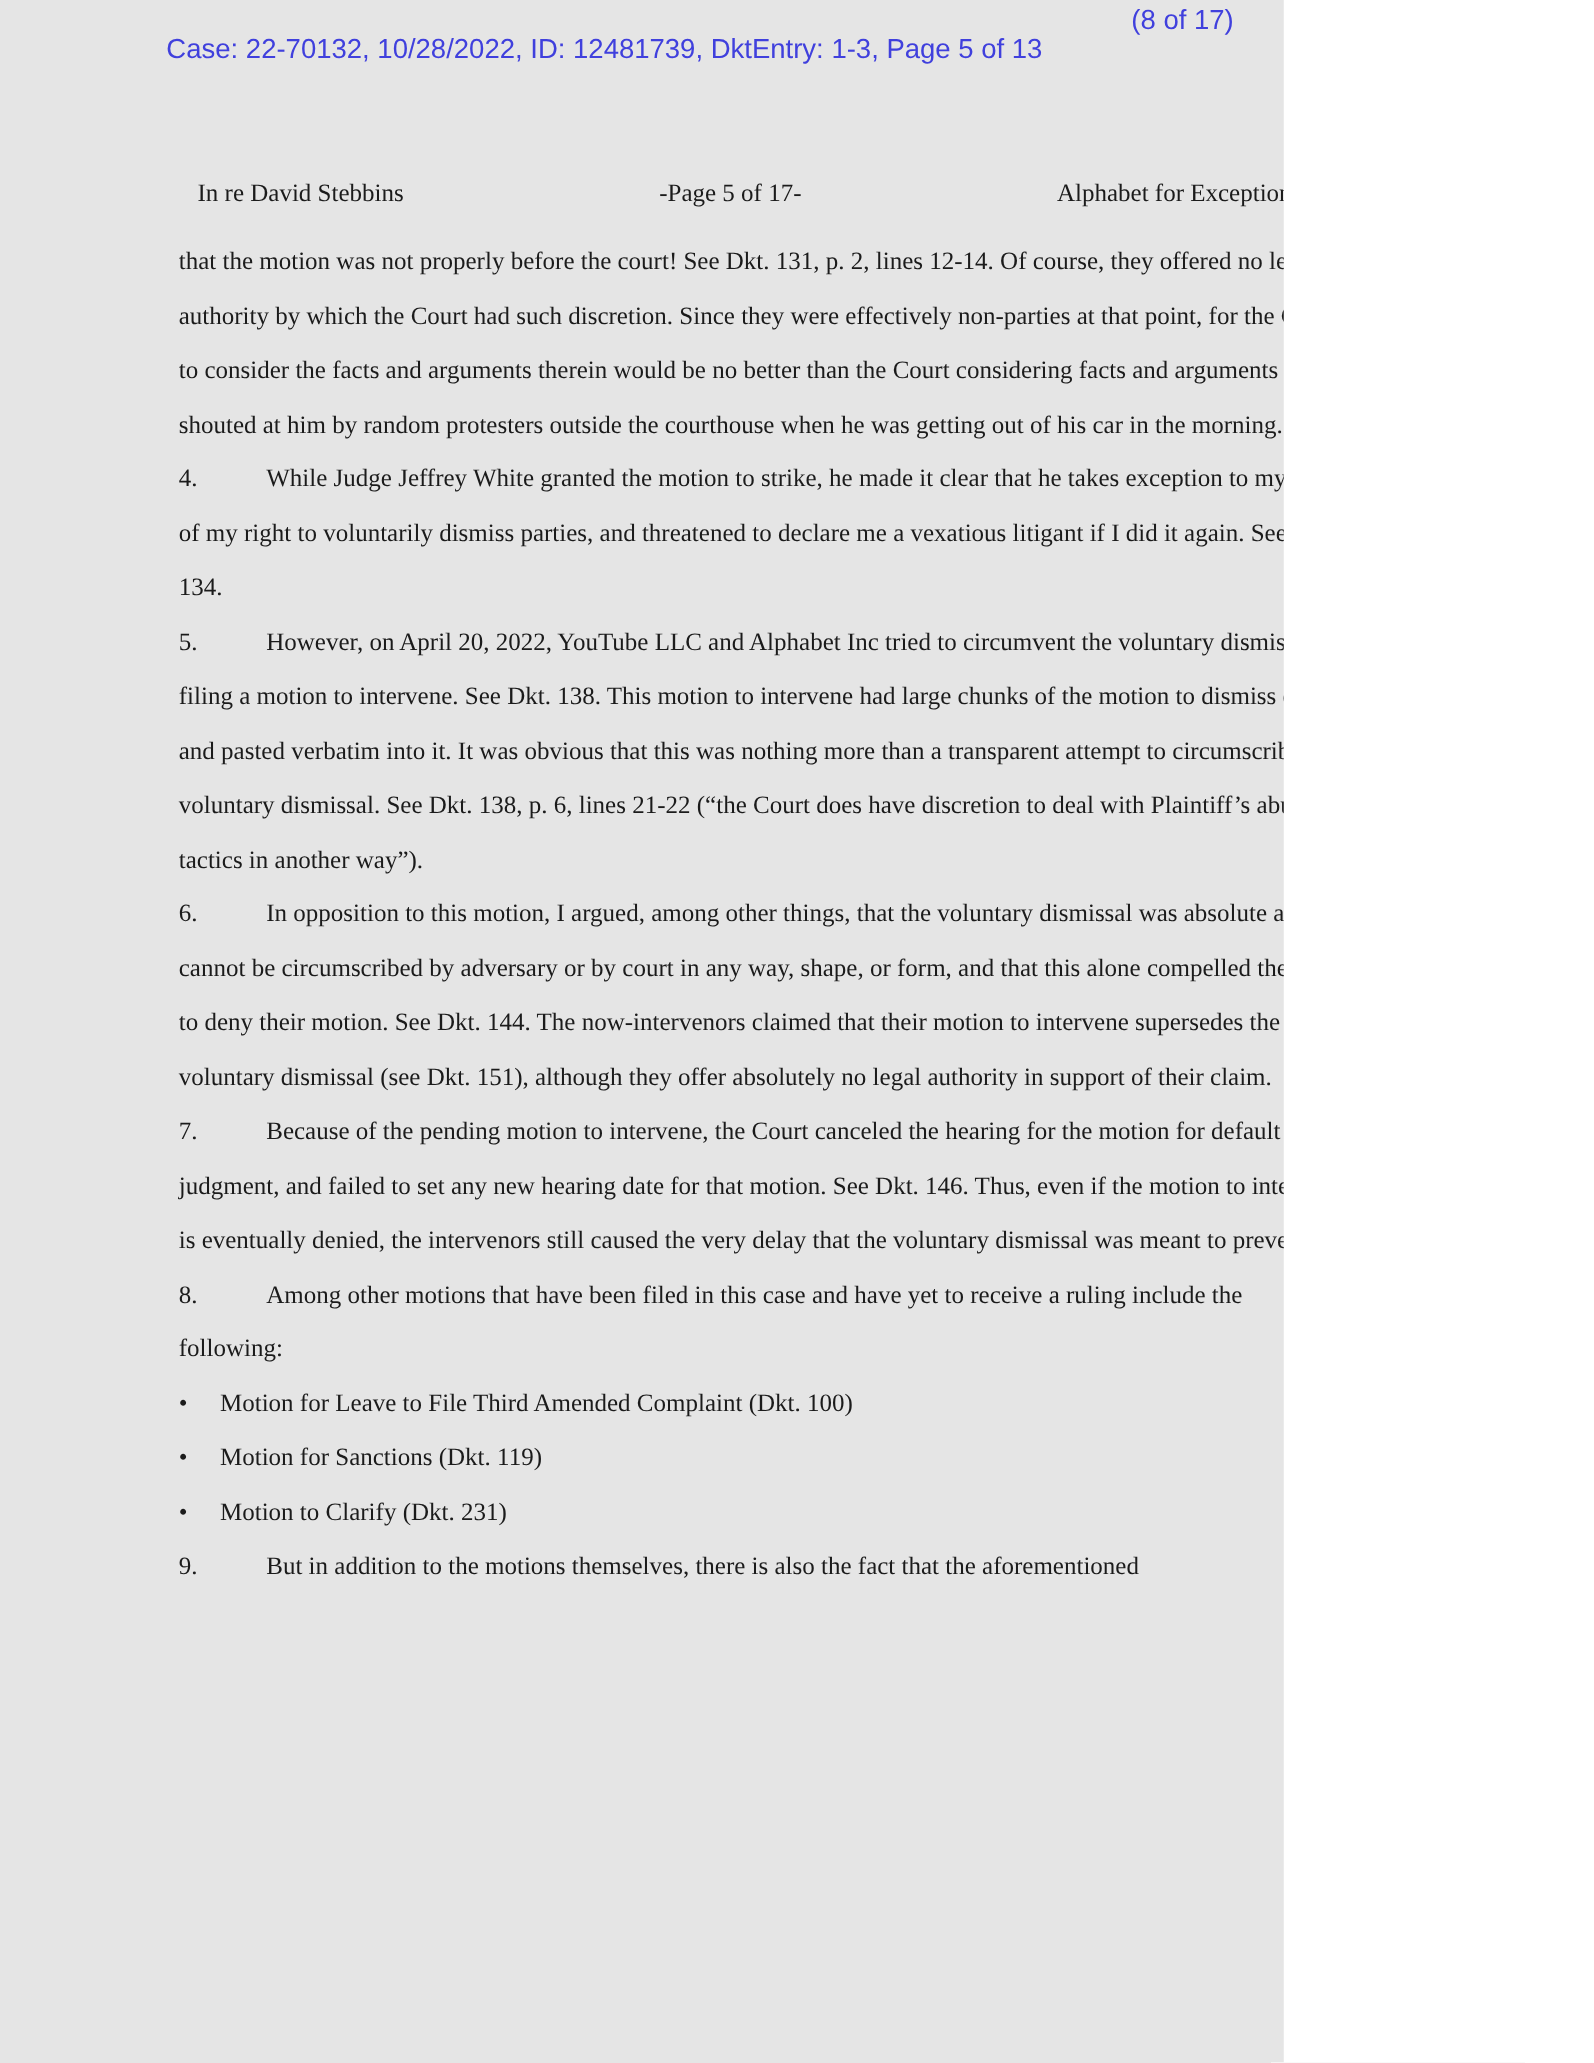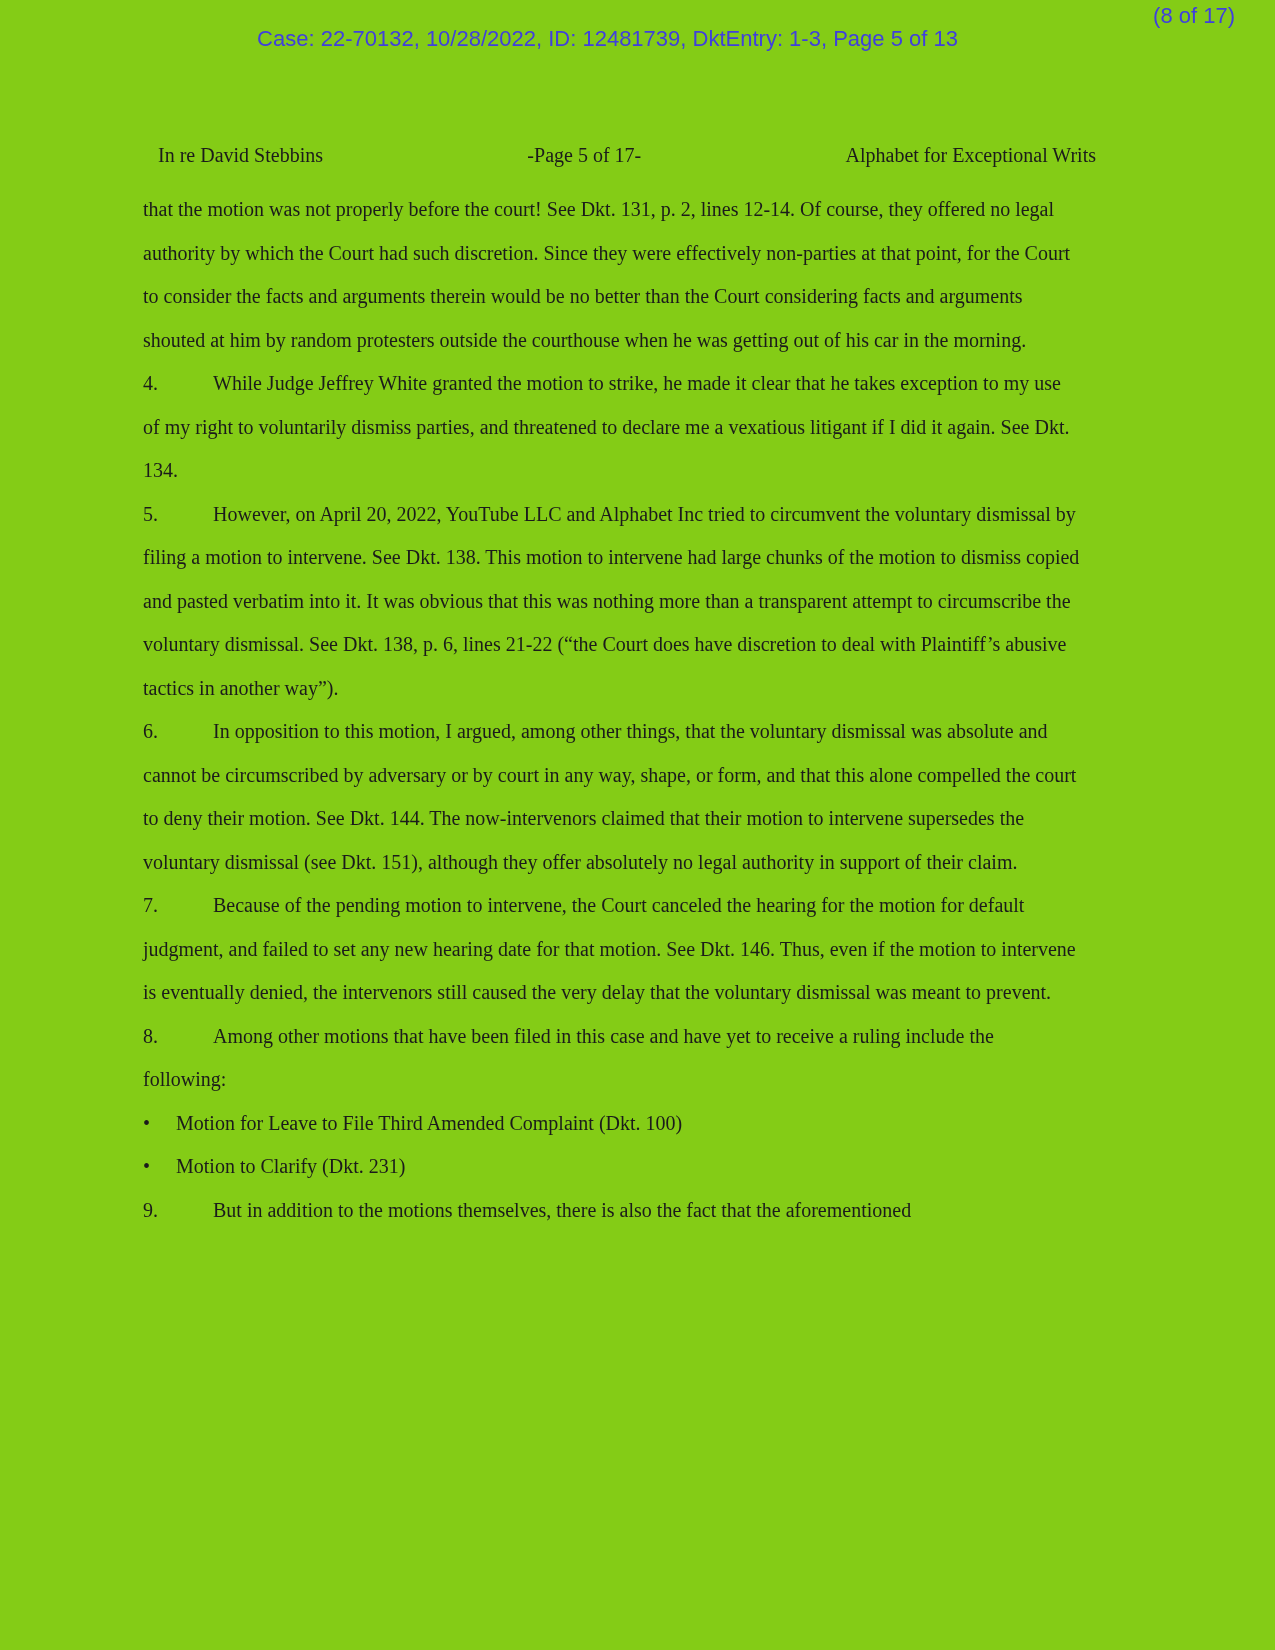--- a/index.html
+++ b/index.html
@@ -2,23 +2,23 @@
 <html><head>
 <meta charset="utf-8">
 <style>
   html, body {
     margin: 0;
     padding: 0;
     background: #ffffff;
   }
   .page {
     position: relative;
-    width: 1275px;
+    width: 1027px;
     height: 1650px;
-    background: #84cc16;
+    background: #e5e5e5;
     overflow: hidden;
     font-family: "Liberation Serif", serif;
     color: #1b1b1b;
   }
   
   .stamp-sheet {
     position: absolute;
     top: 3px;
     right: 40px;
     font-family: "Liberation Sans", sans-serif;
@@ -99,20 +99,21 @@
     <p><span class="pnum">5.</span><span>However, on April 20, 2022, YouTube LLC and Alphabet Inc tried to circumvent the voluntary dismissal by filing a motion to intervene. See Dkt. 138. This motion to intervene had large chunks of the motion to dismiss copied and pasted verbatim into it. It was obvious that this was nothing more than a transparent attempt to circumscribe the voluntary dismissal. See Dkt. 138, p. 6, lines 21-22 (“the Court does have discretion to deal with Plaintiff’s abusive tactics in another way”).</span></p>
 
     <p><span class="pnum">6.</span><span>In opposition to this motion, I argued, among other things, that the voluntary dismissal was absolute and cannot be circumscribed by adversary or by court in any way, shape, or form, and that this alone compelled the court to deny their motion. See Dkt. 144. The now-intervenors claimed that their motion to intervene supersedes the voluntary dismissal (see Dkt. 151), although they offer absolutely no legal authority in support of their claim.</span></p>
 
     <p><span class="pnum">7.</span><span>Because of the pending motion to intervene, the Court canceled the hearing for the motion for default judgment, and failed to set any new hearing date for that motion. See Dkt. 146. Thus, even if the motion to intervene is eventually denied, the intervenors still caused the very delay that the voluntary dismissal was meant to prevent.</span></p>
 
     <p><span class="pnum">8.</span><span>Among other motions that have been filed in this case and have yet to receive a ruling include the following:</span></p>
 
     <p class="bullet-line"><span class="bullet-glyph">•</span><span>Motion for Leave to File Third Amended Complaint (Dkt. 100)</span></p>
 
+    <p class="bullet-line"><span class="bullet-glyph">•</span><span>Motion for Sanctions (Dkt. 119)</span></p>
 
     <p class="bullet-line"><span class="bullet-glyph">•</span><span>Motion to Clarify (Dkt. 231)</span></p>
 
 
     <p><span class="pnum">9.</span><span>But in addition to the motions themselves, there is also the fact that the aforementioned</span></p>
 
   </div>
 </div>
 
 </body></html>

